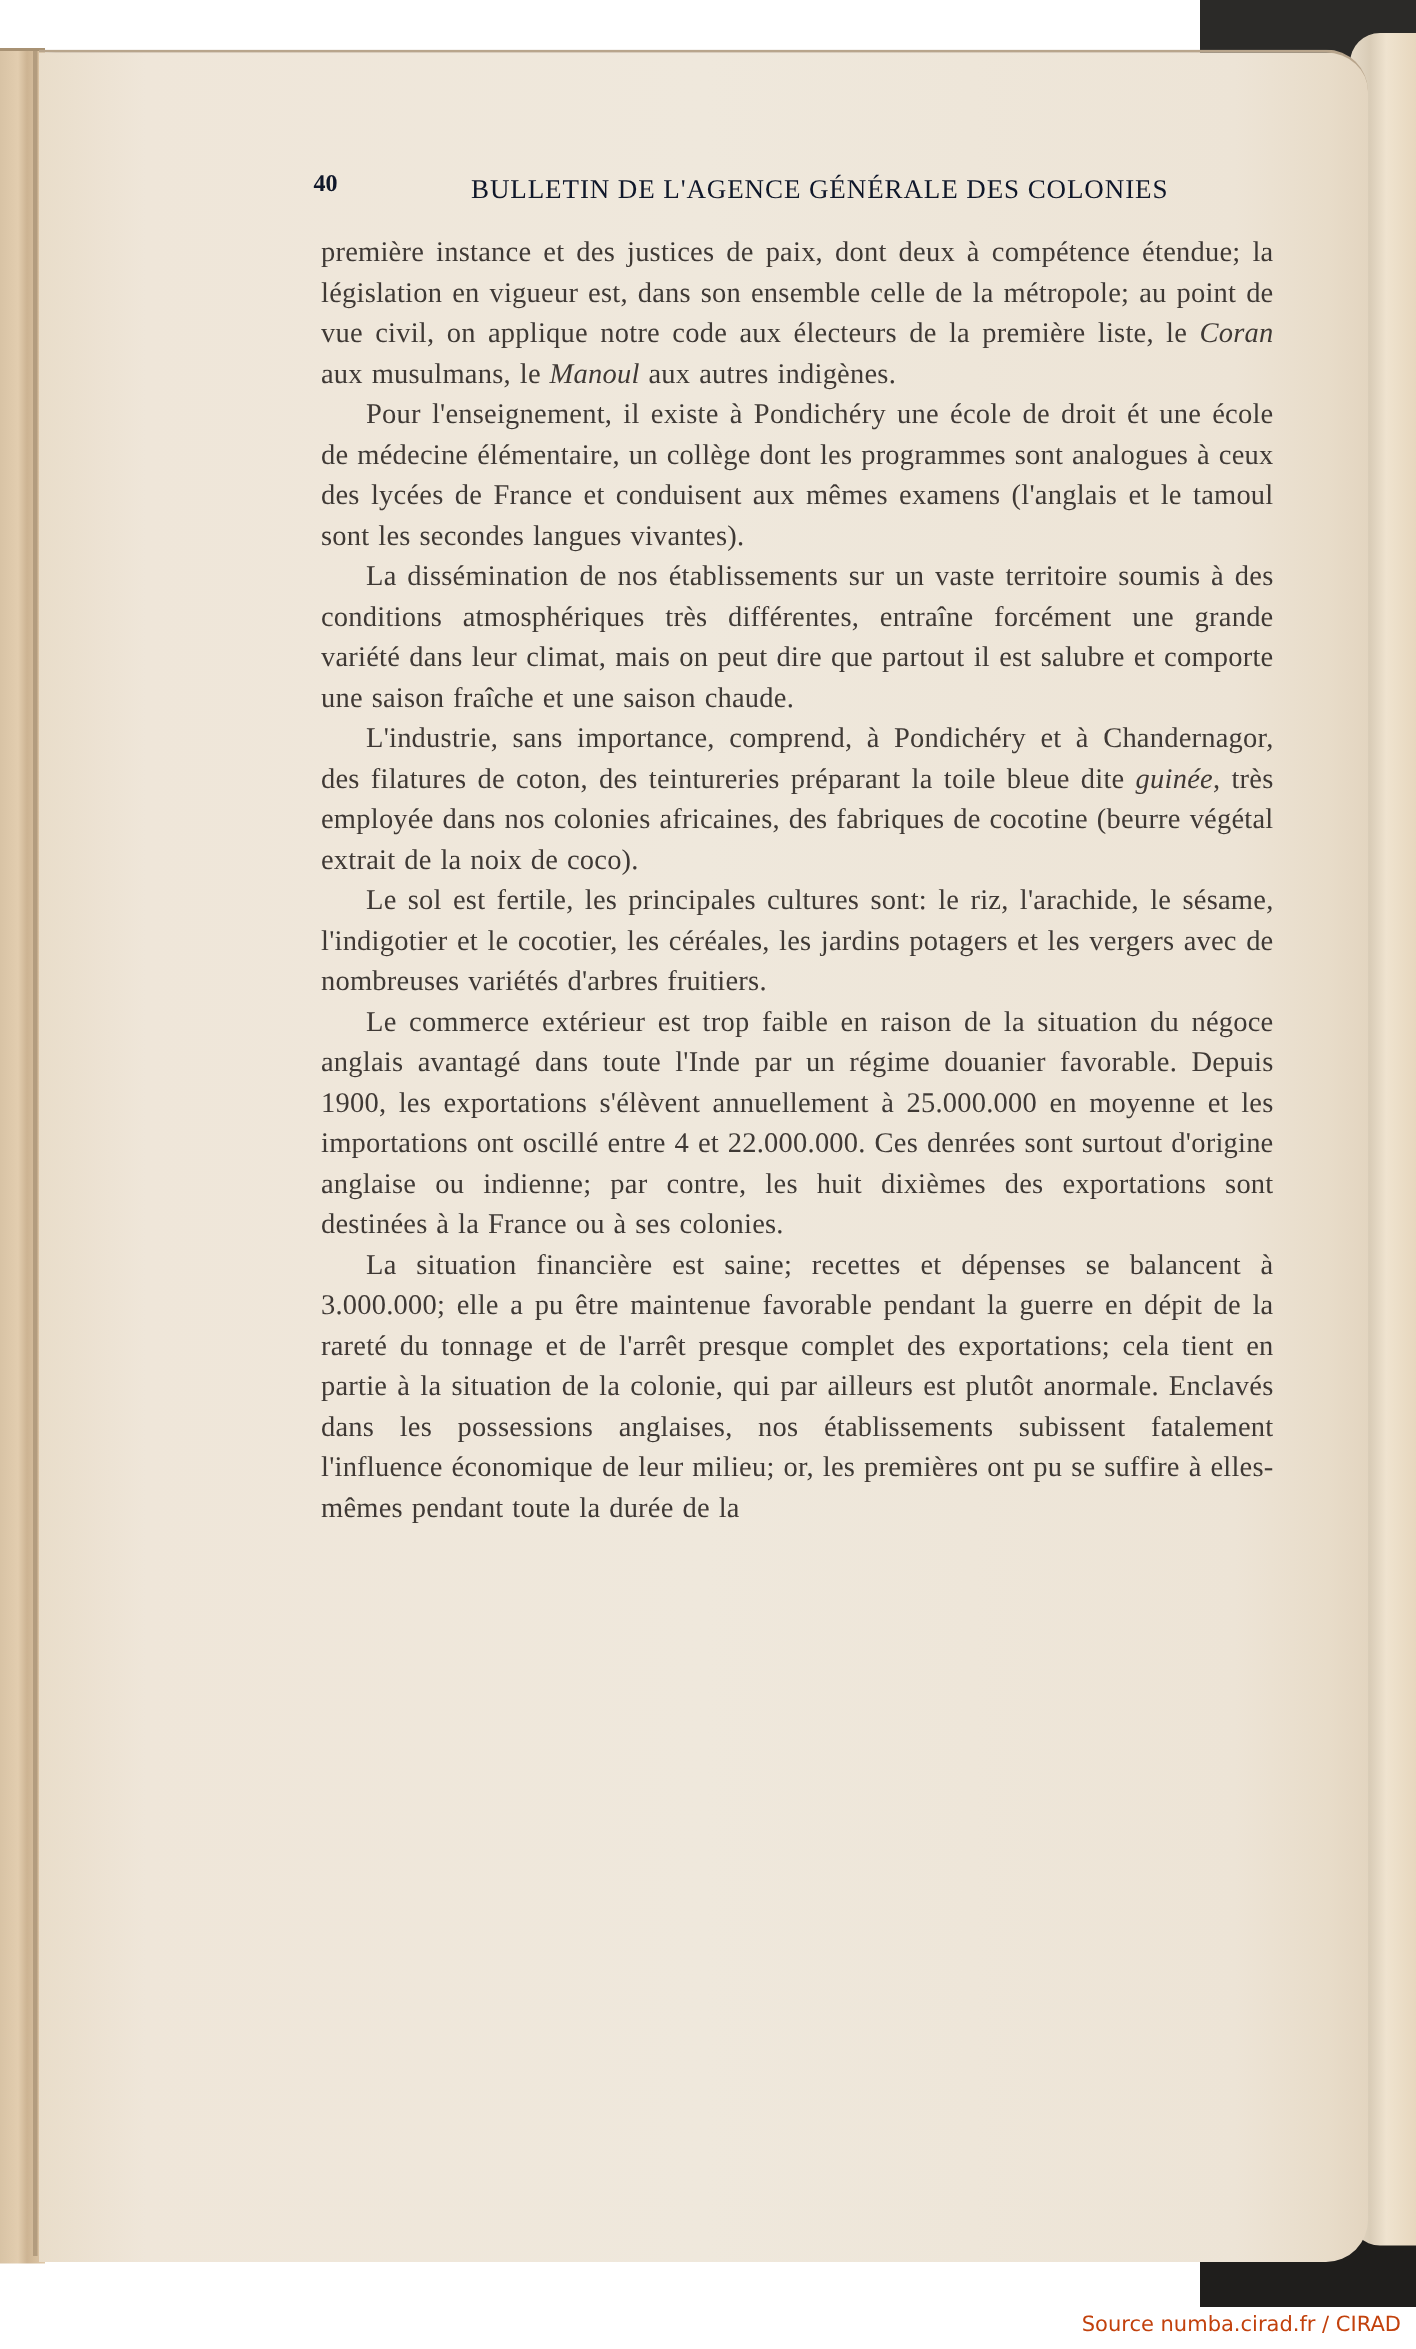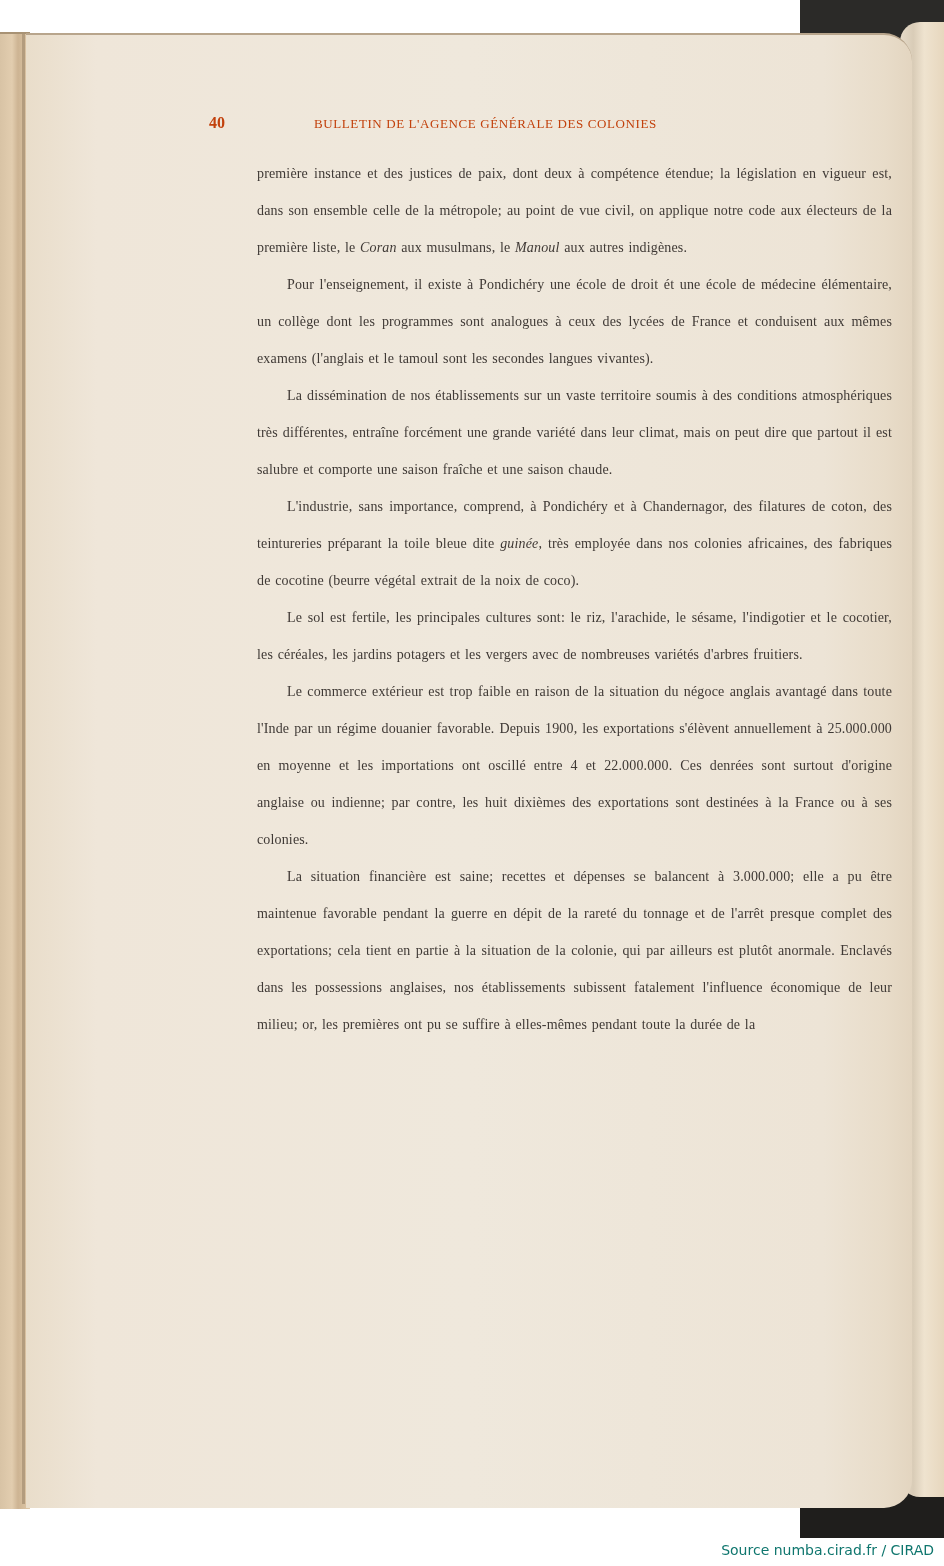--- a/index.html
+++ b/index.html
@@ -73,71 +73,70 @@
       height: 1475px;
       background: linear-gradient(90deg, #e6dbc9 0%, #d9ccb7 30%, #efe3cf 55%, #e7d7be 100%);
       border-radius: 20px 0 0 20px;
     }
     .running-head {
       position: absolute;
       top: 114px;
       left: 209px;
       width: 650px;
       height: 20px;
-      color: #c2410c;
+      color: #0f172a;
       font-size: 14px;
       text-align: center;
     }
     .page-number {
       position: absolute;
       left: 0;
       top: 0;
       font-size: 16px;
       font-weight: bold;
     }
     .running-title {
       position: absolute;
       left: 105px;
       top: 2px;
-      font-size: 13px;
+      font-size: 18px;
       letter-spacing: 0.6px;
       font-variant: small-caps;
       text-transform: uppercase;
     }
     .text-block {
       position: absolute;
       left: 214px;
       top: 155px;
       width: 635px;
       color: #3f3935;
-      font-size: 14px;
-      line-height: 37px;
+      font-size: 19px;
+      line-height: 27px;
       text-align: justify;
       hyphens: none;
-      margin-left: 43px;
     }
     .para {
       margin: 0;
       text-indent: 30px;
       letter-spacing: 0.15px;
       word-spacing: 1px;
     }
     .para.no-indent {
       text-indent: 0;
     }
     .para em {
       font-style: italic;
     }
     .source-credit {
       position: absolute;
       right: 10px;
       top: 1542px;
       font-family: "DejaVu Sans", "Liberation Sans", sans-serif;
       font-size: 14px;
-      color: #0f766e;
+      color: #c2410c;
     }
   </style>
 </head>
 <body>
 
 <div class="scan-area">
   <div class="dark-backing-top"></div>
   <div class="dark-backing-bottom"></div>
   <div class="gutter-shadow"></div>
   <div class="page-edges"></div>

